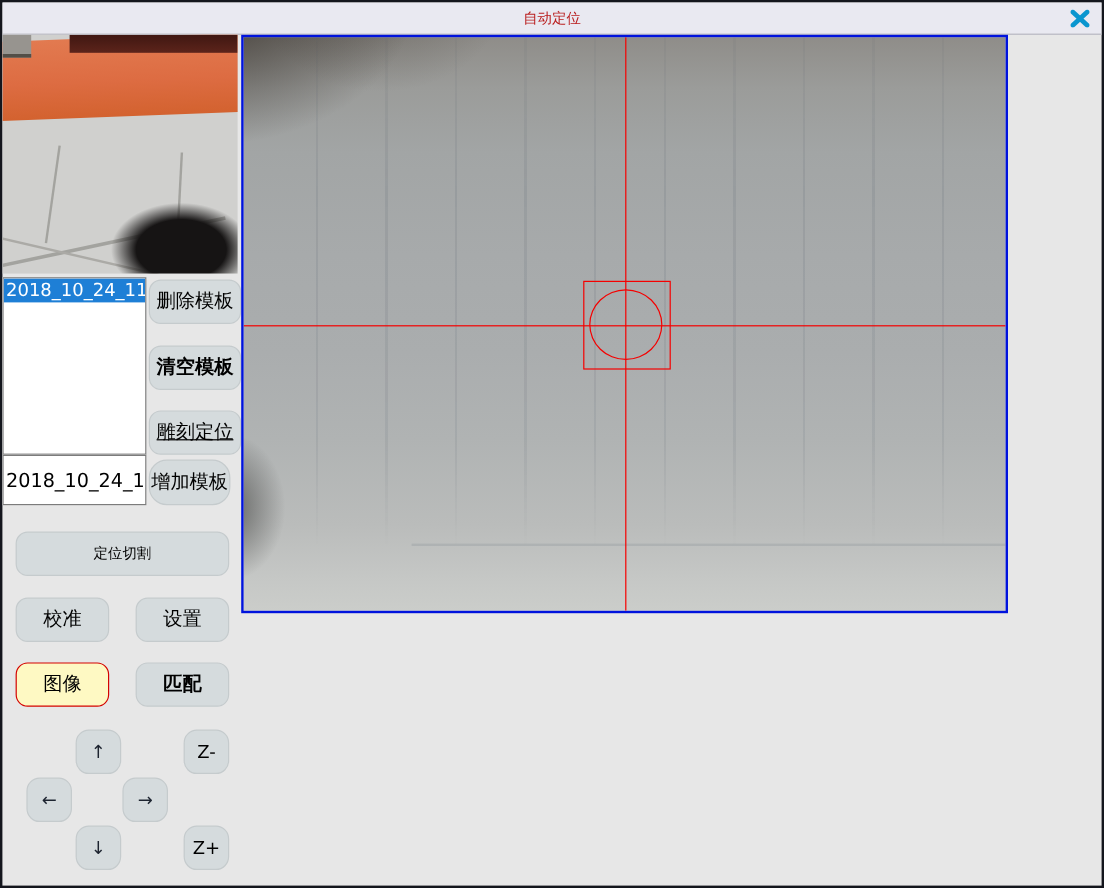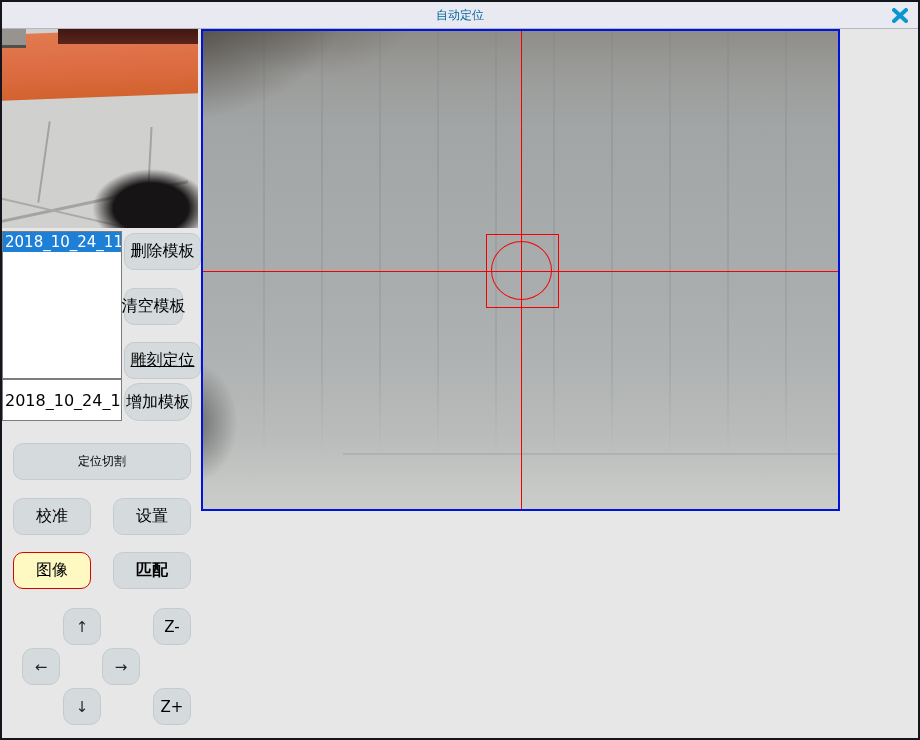--- a/index.html
+++ b/index.html
@@ -7,21 +7,21 @@
     position:relative; width:920px; height:740px; box-sizing:border-box;
     background:#e7e7e7; border:2px solid #14161d; overflow:hidden;
     font-family:"DejaVu Sans", sans-serif;
   }
   
   .titlebar {
     position:absolute; left:0; top:0; right:0; height:26px;
     background:#e9e9f1; border-bottom:1px solid #b6b6c0;
     display:flex; align-items:center; justify-content:center;
   }
-  .title { font-size:12px; color:#0369a1; }
+  .title { font-size:12px; color:#b91c1c; }
   .close-btn {
     position:absolute; right:6px; top:2px; width:24px; height:22px;
     display:flex; align-items:center; justify-content:center; cursor:pointer;
   }
   
   .thumb {
     position:absolute; left:0; top:27px; width:196px; height:199px;
     background:#d0d0ce; overflow:hidden;
   }
   .thumb-orange {
@@ -61,21 +61,21 @@
     padding:0 0 0 2px; font-family:"DejaVu Sans", sans-serif; outline:none;
   }
   
   .btn {
     position:absolute; box-sizing:border-box; background:#d5dbdd;
     border:1px solid #c5cbcd; border-radius:10px; color:#000; font-size:16px;
     display:flex; align-items:center; justify-content:center;
     cursor:pointer; user-select:none; white-space:nowrap;
   }
   .btn-delete  { left:122px; top:231px; width:77px; height:37px; }
-  .btn-clear   { left:122px; top:286px; width:59px; height:37px; }
+  .btn-clear   { left:122px; top:286px; width:77px; height:37px;font-weight:bold; }
   .btn-engrave { left:122px; top:340px; width:77px; height:37px;text-decoration:underline; }
   .btn-add     { left:122px; top:381px; width:68px; height:38px;border-radius:15px; }
   .btn-poscut  { left:11px;  top:441px; width:178px; height:37px; font-size:12px; }
   .btn-cal     { left:11px;  top:496px; width:78px;  height:37px; }
   .btn-set     { left:111px; top:496px; width:78px;  height:37px; }
   .btn-img     { left:11px;  top:550px; width:78px;  height:37px;
                  background:#fef9c3; border-color:#d40300; }
   .btn-match   { left:111px; top:550px; width:78px;  height:37px;font-weight:bold; }
   .jog { width:38px; height:37px; font-size:15px; color:#1d2430; border-radius:11px; }
   .jog-up    { left:61px;  top:606px; }

